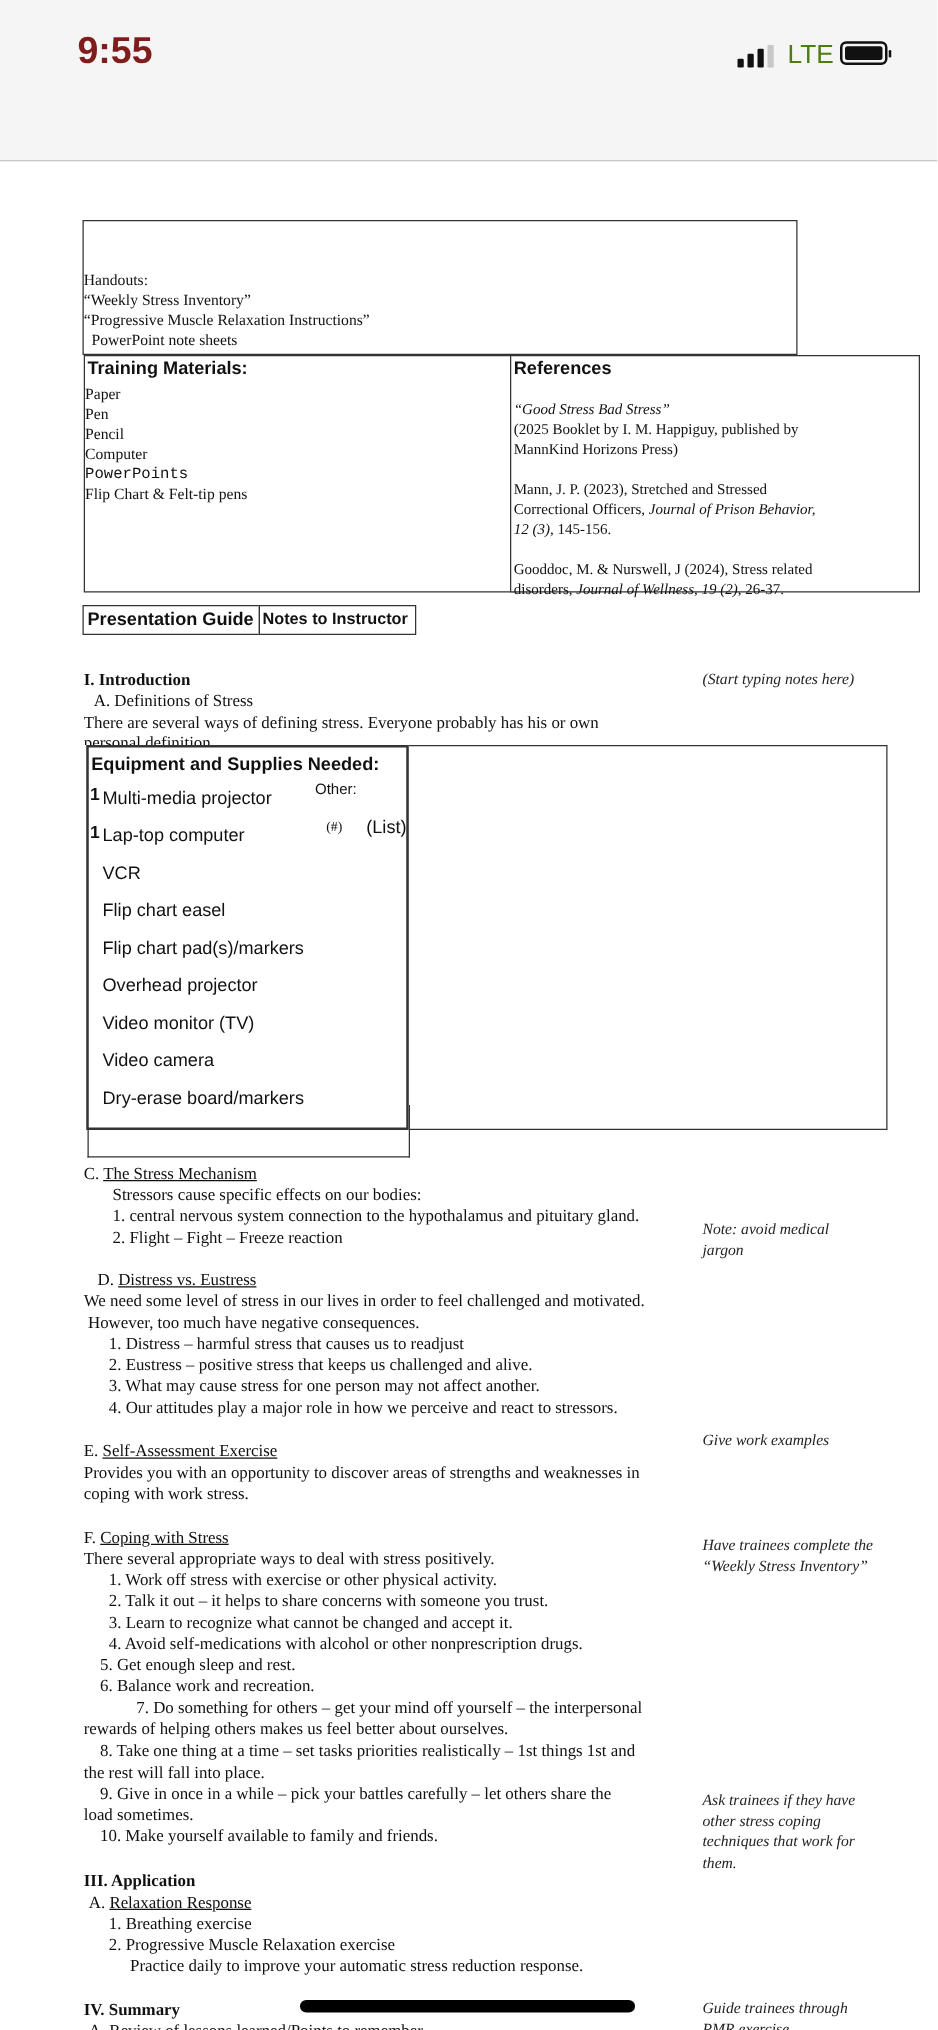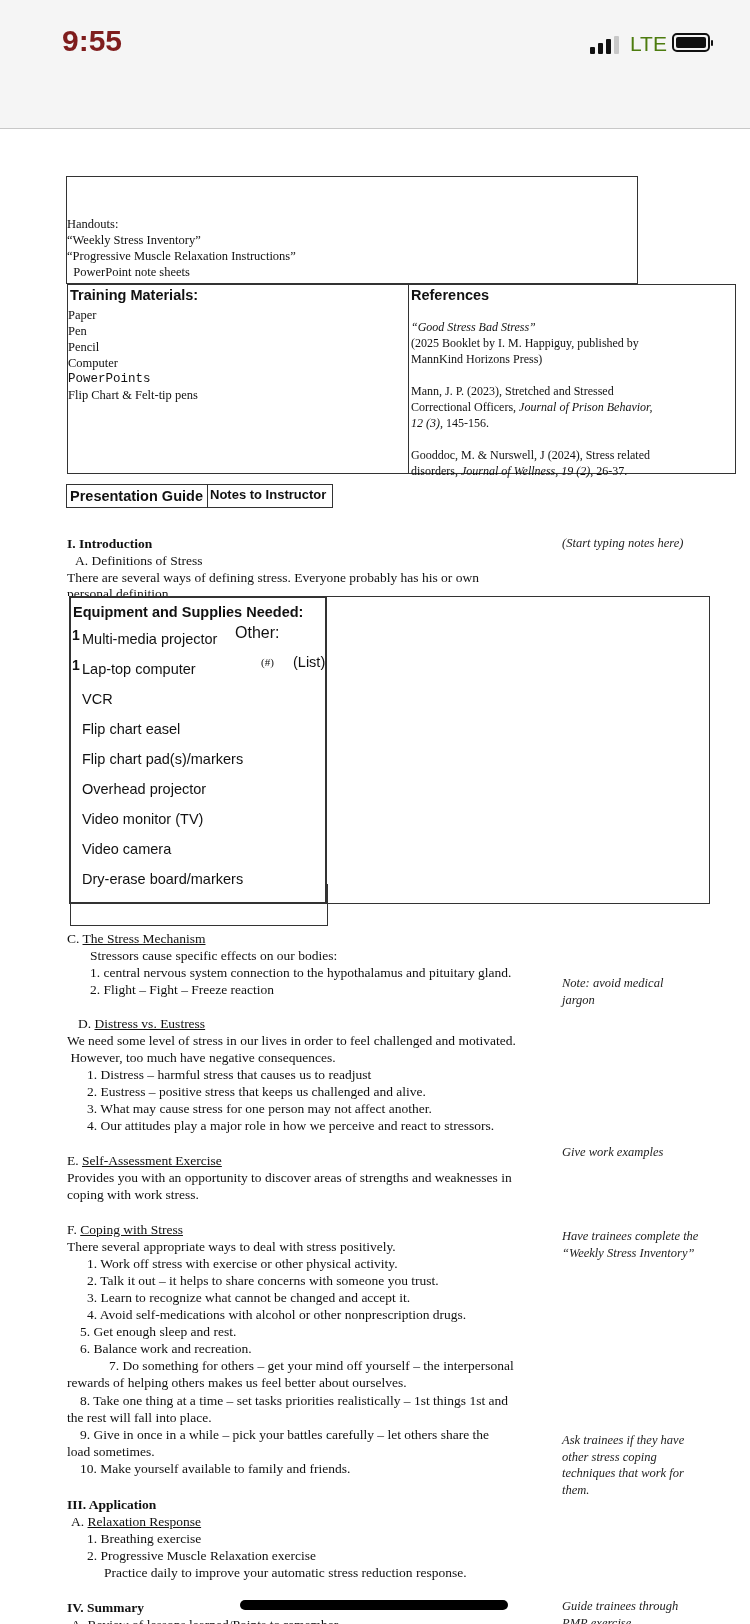--- a/index.html
+++ b/index.html
@@ -96,21 +96,21 @@
   <div class="abs t13" style="left:67px; top:586px; height:10px; overflow:hidden;">personal definition</div>
 
   <div class="box" style="left:326px; top:596px; width:384px; height:308px;"></div>
 
   <div class="box" style="left:70px; top:884px; width:258px; height:42px; border-top:none;">
     <div class="abs t13" style="left:18px; top:-6px; height:12px; overflow:hidden;">6. Interpersonal problems</div>
   </div>
 
   <div class="box" style="left:69px; top:596px; width:258px; height:308px; border-width:2px;">
     <div class="abs h" style="left:2px; top:6px;">Equipment and Supplies Needed:</div>
-    <div class="abs sans" style="left:164px; top:26px; font-size:16px;">Other:</div>
+    <div class="abs sans" style="left:181px; top:26px; font-size:12px;">Other:</div>
     <div class="abs" style="left:190px; top:58px; font-size:11px;">(#)</div>
     <div class="abs sans" style="left:222px; top:56px; font-size:14.5px;">(List)</div>
 
     <div class="abs sans b" style="left:1px; top:29px; font-size:14px;">1</div>
     <div class="equip-item" style="left:11px; top:33px;">Multi-media projector</div>
     <div class="abs sans b" style="left:1px; top:59px; font-size:14px;">1</div>
     <div class="equip-item" style="left:11px; top:63px;">Lap-top computer</div>
     <div class="equip-item" style="left:11px; top:93px;">VCR</div>
     <div class="equip-item" style="left:11px; top:123px;">Flip chart easel</div>
     <div class="equip-item" style="left:11px; top:153px;">Flip chart pad(s)/markers</div>

